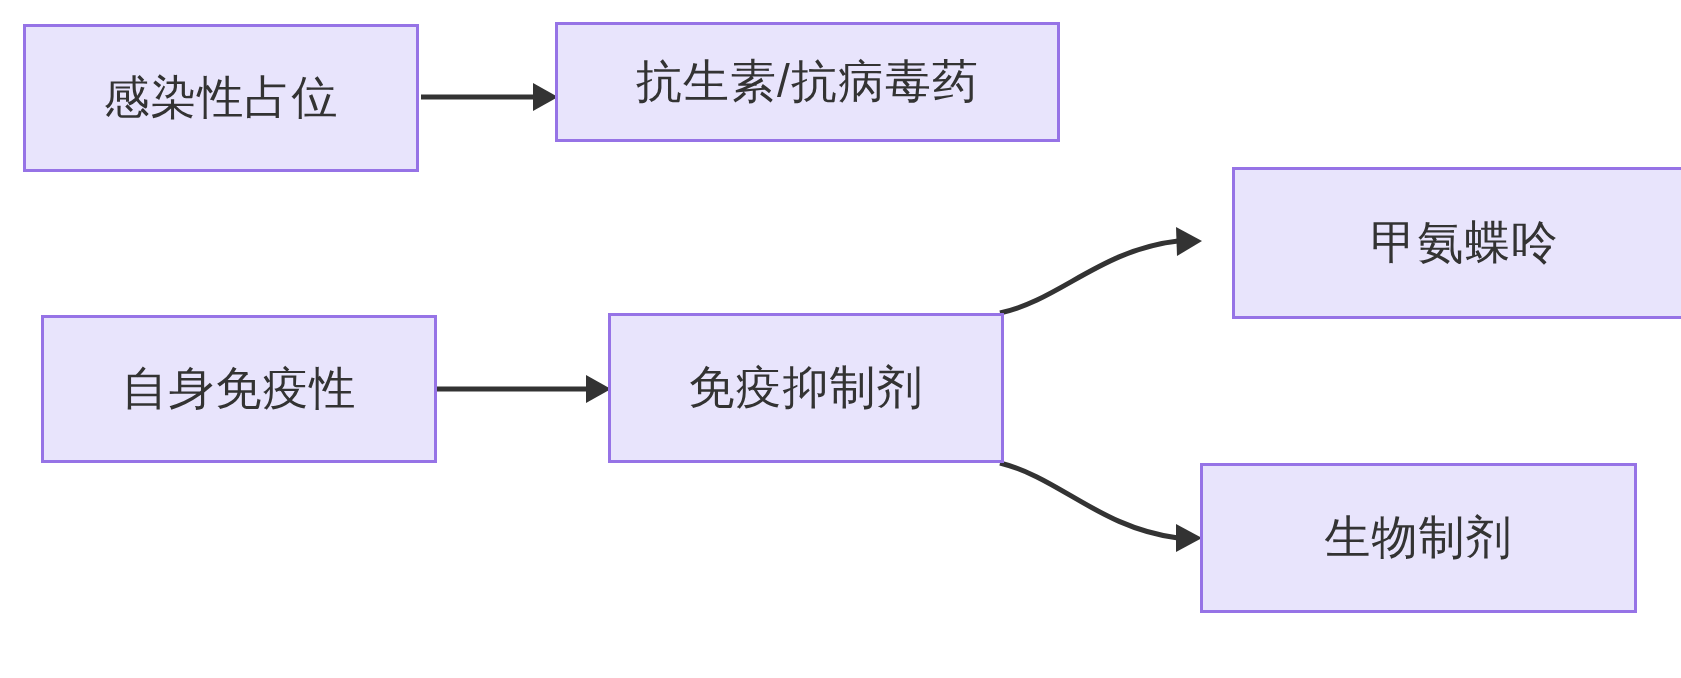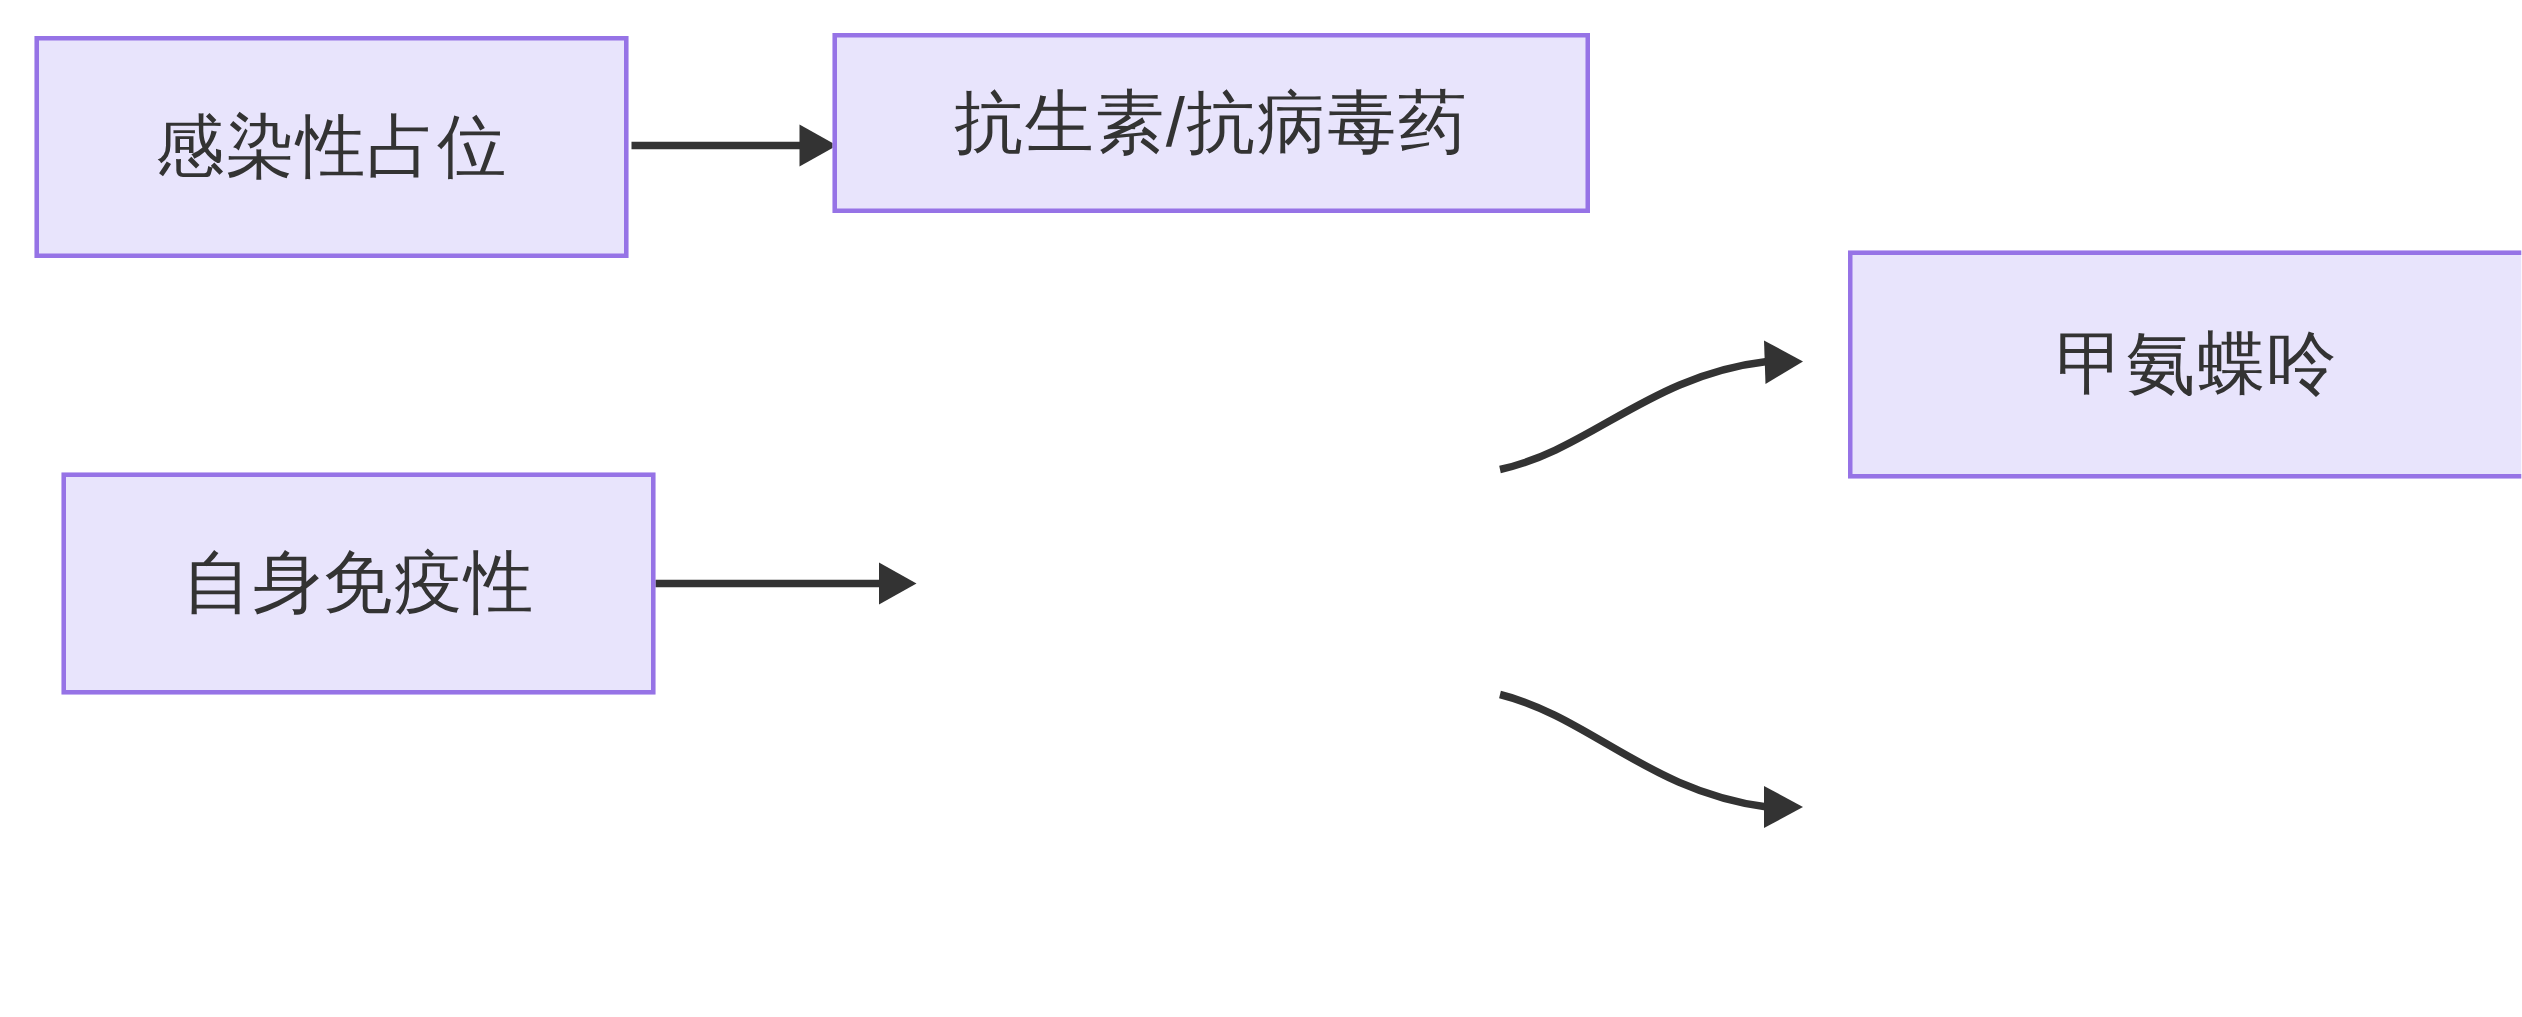--- a/index.html
+++ b/index.html
@@ -88,19 +88,25 @@
   </div>
 
   <div class="node" style="left:555px; top:22px; width:505px; height:120px;">
     <span class="node-label">抗生素/抗病毒药</span>
   </div>
 
   <div class="node" style="left:23px; top:315px; width:396px; height:148px;margin-left:18px;">
     <span class="node-label">自身免疫性</span>
   </div>
 
+  <div class="node" style="left:608px; top:313px; width:396px; height:150px;">
+    <span class="node-label">免疫抑制剂</span>
+  </div>
 
   <div class="node" style="left:1232px; top:167px; width:465px; height:152px;">
     <span class="node-label">甲氨蝶呤</span>
   </div>
 
+  <div class="node" style="left:1200px; top:463px; width:437px; height:150px;">
+    <span class="node-label">生物制剂</span>
+  </div>
 
 </div>
 
 </body></html>

